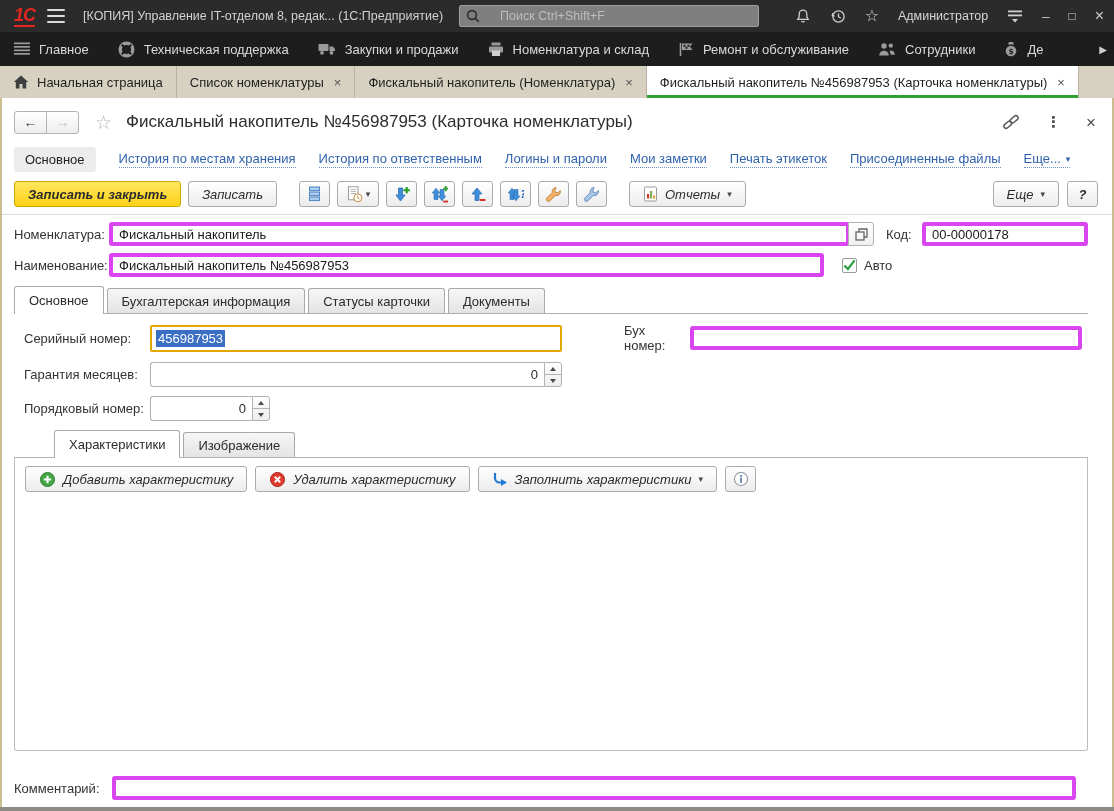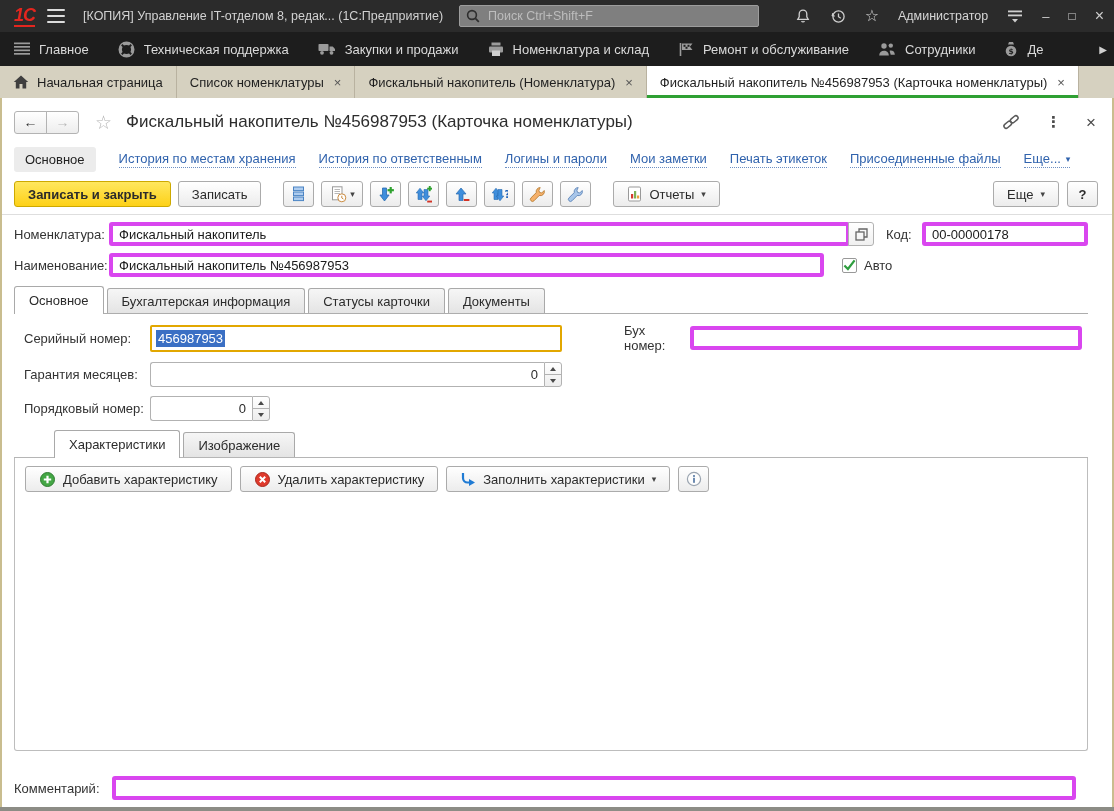--- a/index.html
+++ b/index.html
@@ -8,21 +8,21 @@
     font-family:"Liberation Sans","DejaVu Sans",sans-serif;font-size:13px;color:#2b2b2b;overflow:hidden;}
 
   
   .titlebar{height:32px;flex:none;background:#2b2b2b;display:flex;align-items:center;padding:0 10px;color:#d8d8d8;}
   .logo{color:#e3261f;font-weight:bold;font-style:italic;font-size:18px;letter-spacing:-1px;margin:0 12px 0 4px;
     border-bottom:2px solid #e3261f;line-height:1;padding-bottom:1px;}
   .hamburger{margin-right:18px;display:flex;align-items:center;cursor:pointer;}
   .apptitle{font-size:12.5px;color:#d2d2d2;white-space:nowrap;margin-right:10px;}
   .search{width:300px;height:22px;background:#7f7f7f;border:1px solid #9d9d9d;border-radius:2px;
     display:flex;align-items:center;padding:0 6px;gap:6px;margin-left:6px;}
-  .search input{flex:1;background:transparent;border:none;outline:none;color:#000000;font-size:12.5px;min-width:0;}
+  .search input{flex:1;background:transparent;border:none;outline:none;color:#000000;font-size:12.5px;min-width:0;margin-left:12px;}
   .search input::placeholder{color:#bdbdbd;}
   .tb-right{margin-left:auto;display:flex;align-items:center;gap:19px;}
   .tb-icon{display:flex;align-items:center;cursor:pointer;color:#cfcfcf;}
   .tb-star{font-size:16px;line-height:1;color:#cfcfcf;}
   .tb-user{font-size:12.5px;color:#d6d6d6;white-space:nowrap;}
   .winctl{font-size:13px;color:#cfcfcf;cursor:pointer;line-height:1;}
   .winctl.max{font-size:12px;}
   .winctl.close{font-size:16px;}
 
   
@@ -59,21 +59,21 @@
   .navlinks{display:flex;align-items:center;margin:10px 14px 0 12px;gap:23px;}
   .chip{background:#ececec;border-radius:3px;padding:5px 11px;color:#222;cursor:pointer;}
   .navlink{color:#3163ad;border-bottom:1px dotted #6c8fc4;line-height:16px;cursor:pointer;white-space:nowrap;}
   .navlink-more{display:inline-flex;align-items:center;gap:5px;}
   .caret{font-size:9px;color:#444;line-height:1;}
   .caret.blue{color:#3163ad;}
 
   .toolbar{display:flex;align-items:center;margin-top:9px;padding:0 14px 7px 12px;border-bottom:1px solid #dedede;gap:7px;}
   .btn{display:inline-flex;align-items:center;justify-content:center;height:26px;padding:0 13px;
     border:1px solid #ababab;border-radius:3px;background:linear-gradient(#fff,#ececec);
-    font-size:13px;color:#2b2b2b;gap:7px;cursor:pointer;white-space:nowrap;font-family:inherit;}
+    font-size:13px;color:#2b2b2b;gap:7px;cursor:pointer;white-space:nowrap;font-family:inherit;font-style:italic;}
   .btn.primary{background:linear-gradient(#ffe75e,#fdd118);border-color:#cda900;font-weight:bold;}
   .btn.icononly{width:31px;padding:0;}
   .btn.icon-caret{width:42px;padding:0;gap:3px;}
   .gap8{width:8px;flex:none;}
   .toolbar-right{margin-left:auto;display:flex;gap:8px;}
   .btn.help{width:31px;padding:0;font-weight:bold;}
 
   .frow{display:flex;align-items:center;margin:7px 24px 0 12px;}
   .flabel{width:95px;flex:none;color:#333;}
   .input{height:24px;border:4px solid #d946ef;border-radius:3px;padding:0 6px;font-size:13px;

